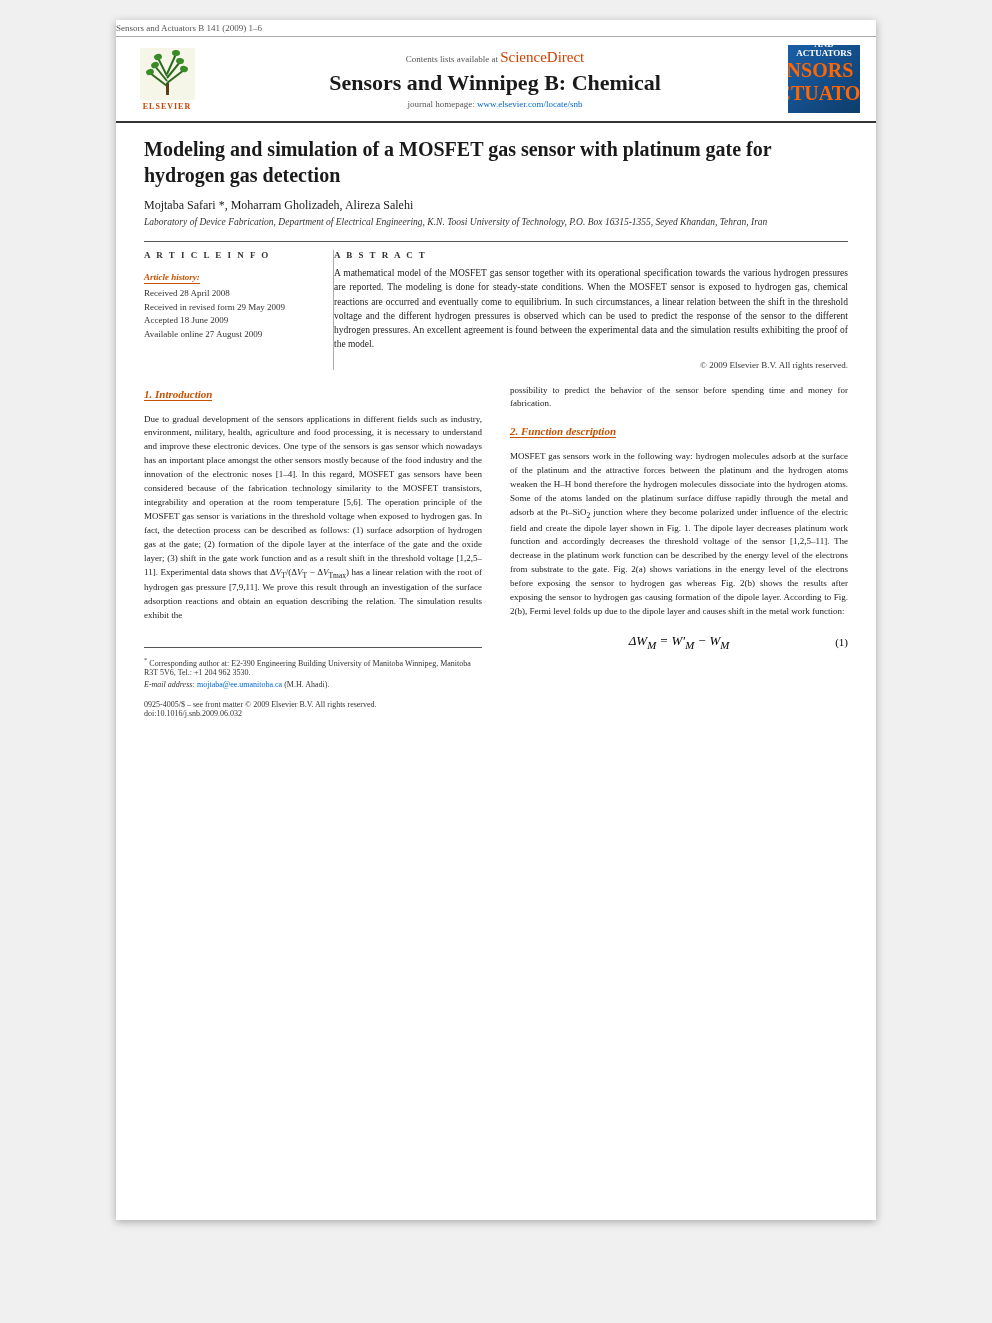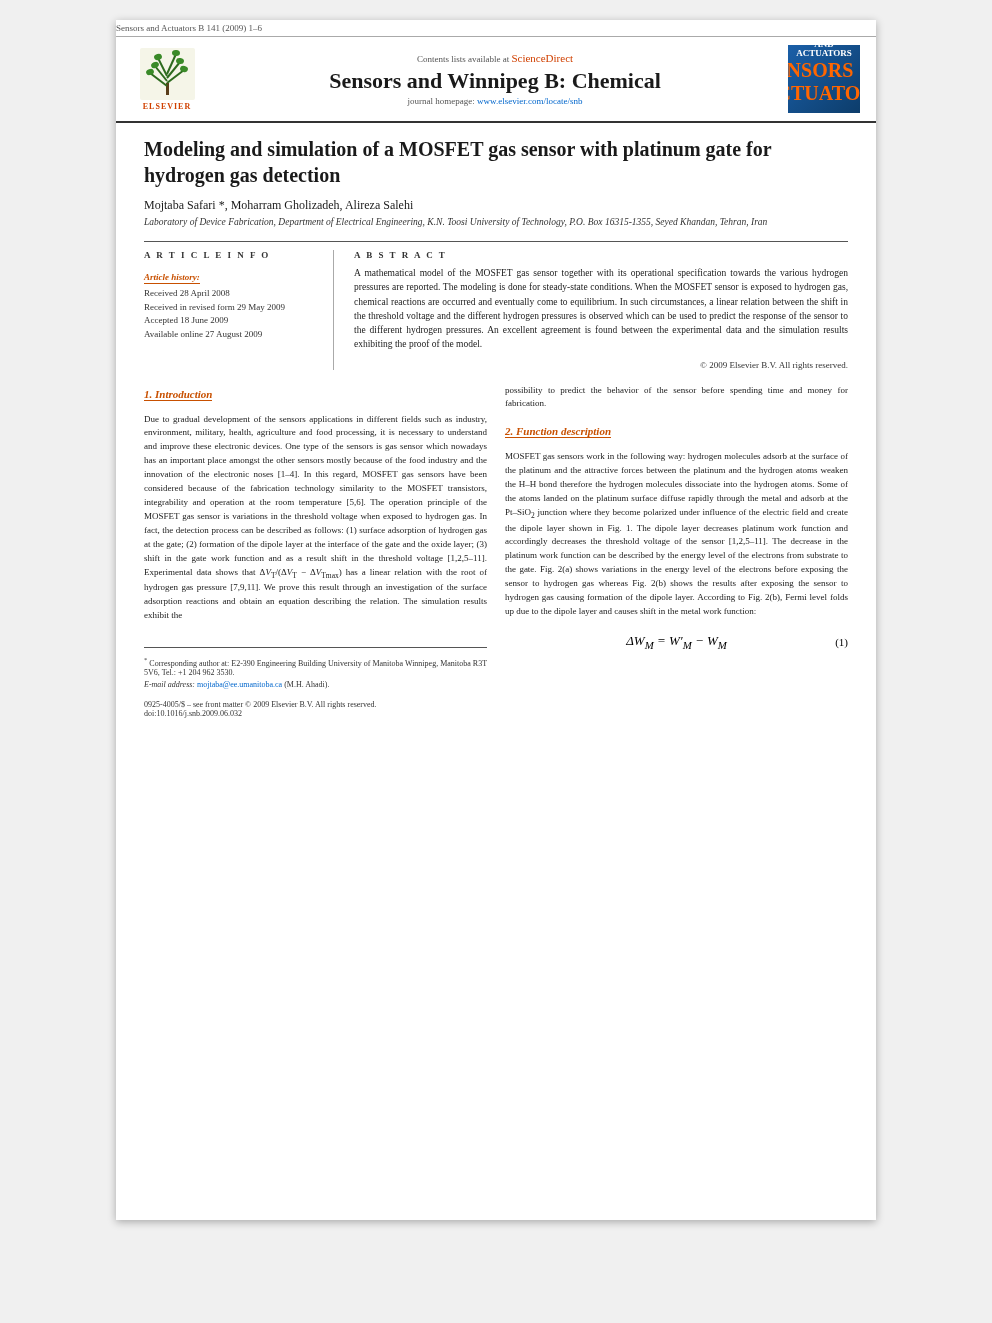--- a/index.html
+++ b/index.html
@@ -54,21 +54,21 @@
       flex: 1;
       text-align: center;
     }
     .content-list-text {
       font-size: 9px;
       color: #555;
       margin-bottom: 4px;
     }
     .sciencedirect-link {
       color: #d04000;
-      font-size: 11px;
+      font-size: 15px;
     }
     .journal-title-main {
       font-size: 22px;
       font-weight: bold;
       color: #1a1a1a;
       line-height: 1.2;
       margin-bottom: 2px;
     }
     .journal-homepage {
       font-size: 9px;
@@ -124,21 +124,20 @@
     }
     .affiliation {
       font-size: 9.5px;
       font-style: italic;
       color: #333;
       margin-bottom: 14px;
     }
     
     .two-col {
       display: flex;
-      gap: 20px;
       border-top: 1px solid #555;
       padding-top: 8px;
       margin-bottom: 14px;
     }
     .col-left {
       width: 190px;
       flex-shrink: 0;
       border-right: 1px solid #aaa;
       padding-right: 14px;
     }
@@ -184,21 +183,21 @@
     }
     .copyright-line {
       font-size: 9px;
       color: #333;
       text-align: right;
       margin-top: 8px;
     }
     
     .body-two-col {
       display: flex;
-      gap: 18px;
+      gap: 28px;
       margin-top: 10px;
     }
     .body-col {
       flex: 1;
     }
     .section-heading {
       font-size: 11px;
       font-weight: bold;
       font-style: italic;
       color: #c85000;

